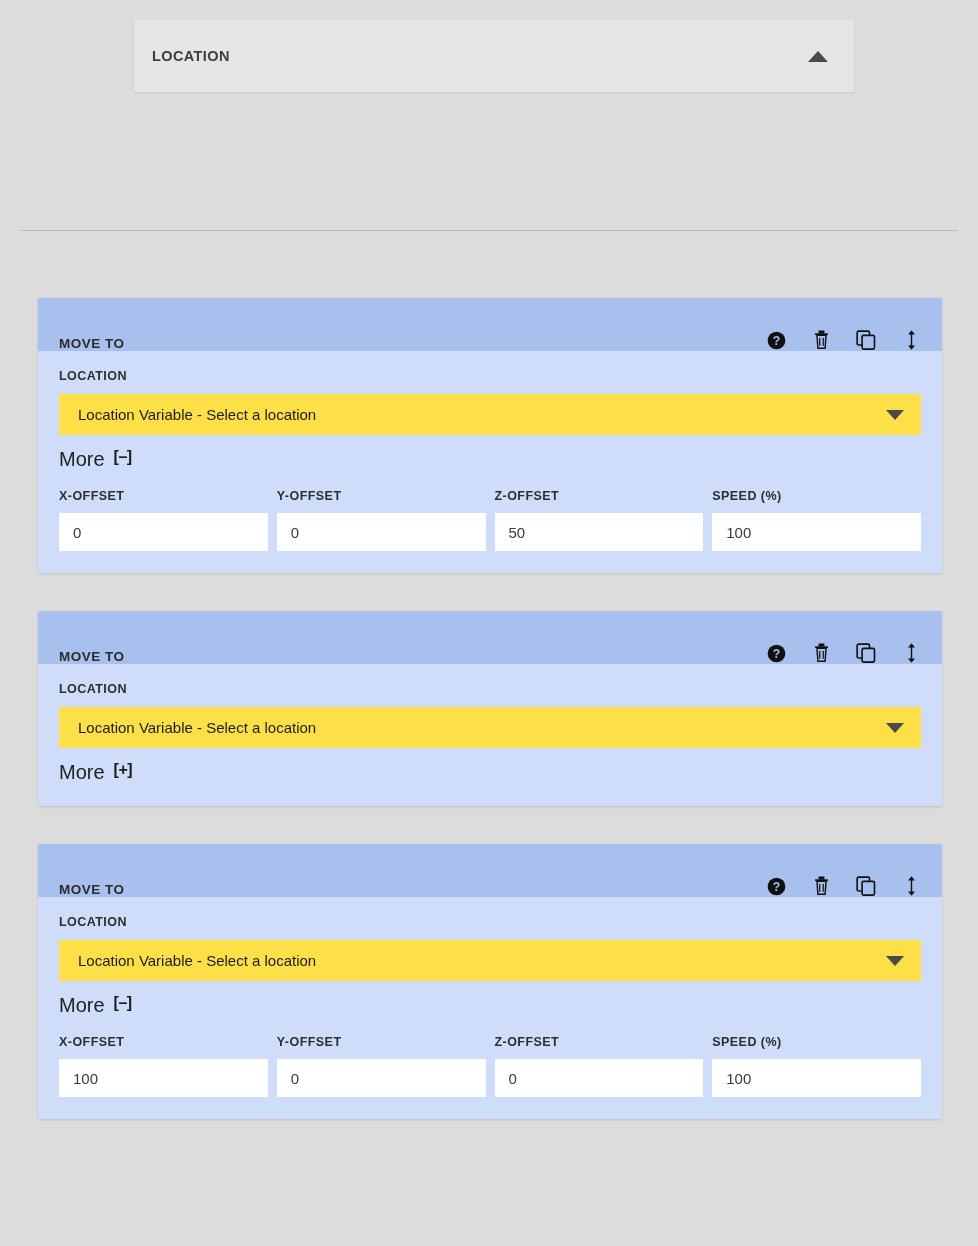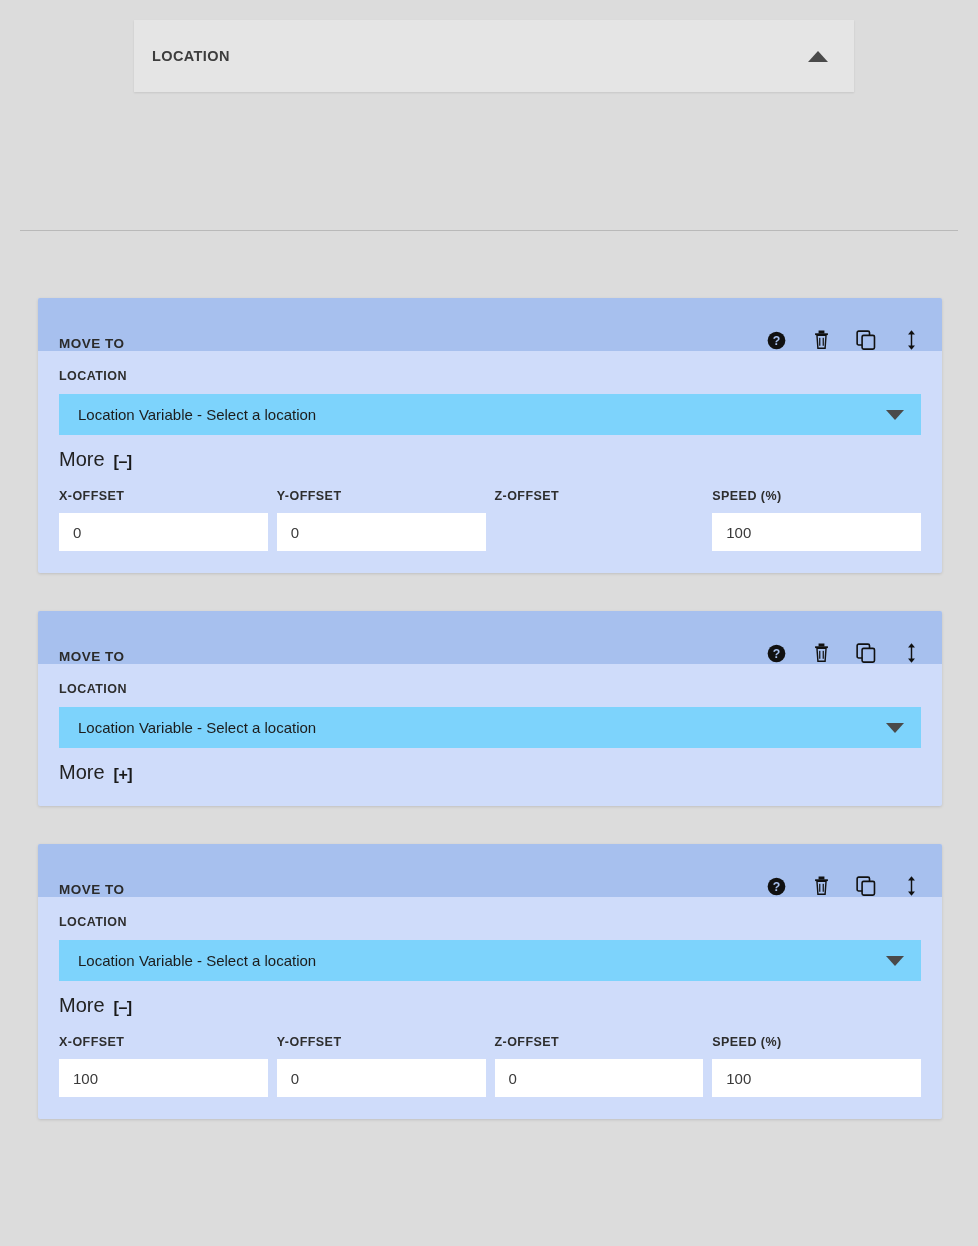--- a/index.html
+++ b/index.html
@@ -124,34 +124,34 @@
   }
   .field-label {
     font-size: 12.5px;
     font-weight: bold;
     letter-spacing: 0.45px;
     color: #2e2e2e;
     margin-bottom: 11px;
   }
   .loc-select {
     height: 41px;
-    background: #7dd3fc;
+    background: #fde047;
     display: flex;
     align-items: center;
     justify-content: space-between;
     padding: 0 17px 0 19px;
     cursor: pointer;
   }
   .loc-select-text {
     font-size: 15px;
     color: #1c1c1c;
   }
   .more-row {
     display: flex;
-    align-items: flex-end;
+    align-items: flex-start;
     gap: 9px;
     margin-top: 13px;
     cursor: pointer;
     width: max-content;
   }
   .more-label {
     font-size: 20px;
     color: #222;
   }
   .more-toggle {
@@ -246,20 +246,21 @@
         <div class="offset-col">
           <div class="field-label">X-OFFSET</div>
           <div class="offset-input">0</div>
         </div>
         <div class="offset-col">
           <div class="field-label">Y-OFFSET</div>
           <div class="offset-input">0</div>
         </div>
         <div class="offset-col">
           <div class="field-label">Z-OFFSET</div>
+          <div class="offset-input">50</div>
         </div>
         <div class="offset-col">
           <div class="field-label">SPEED (%)</div>
           <div class="offset-input">100</div>
         </div>
       </div>
     </div>
   </div>
 
   <div class="card">

